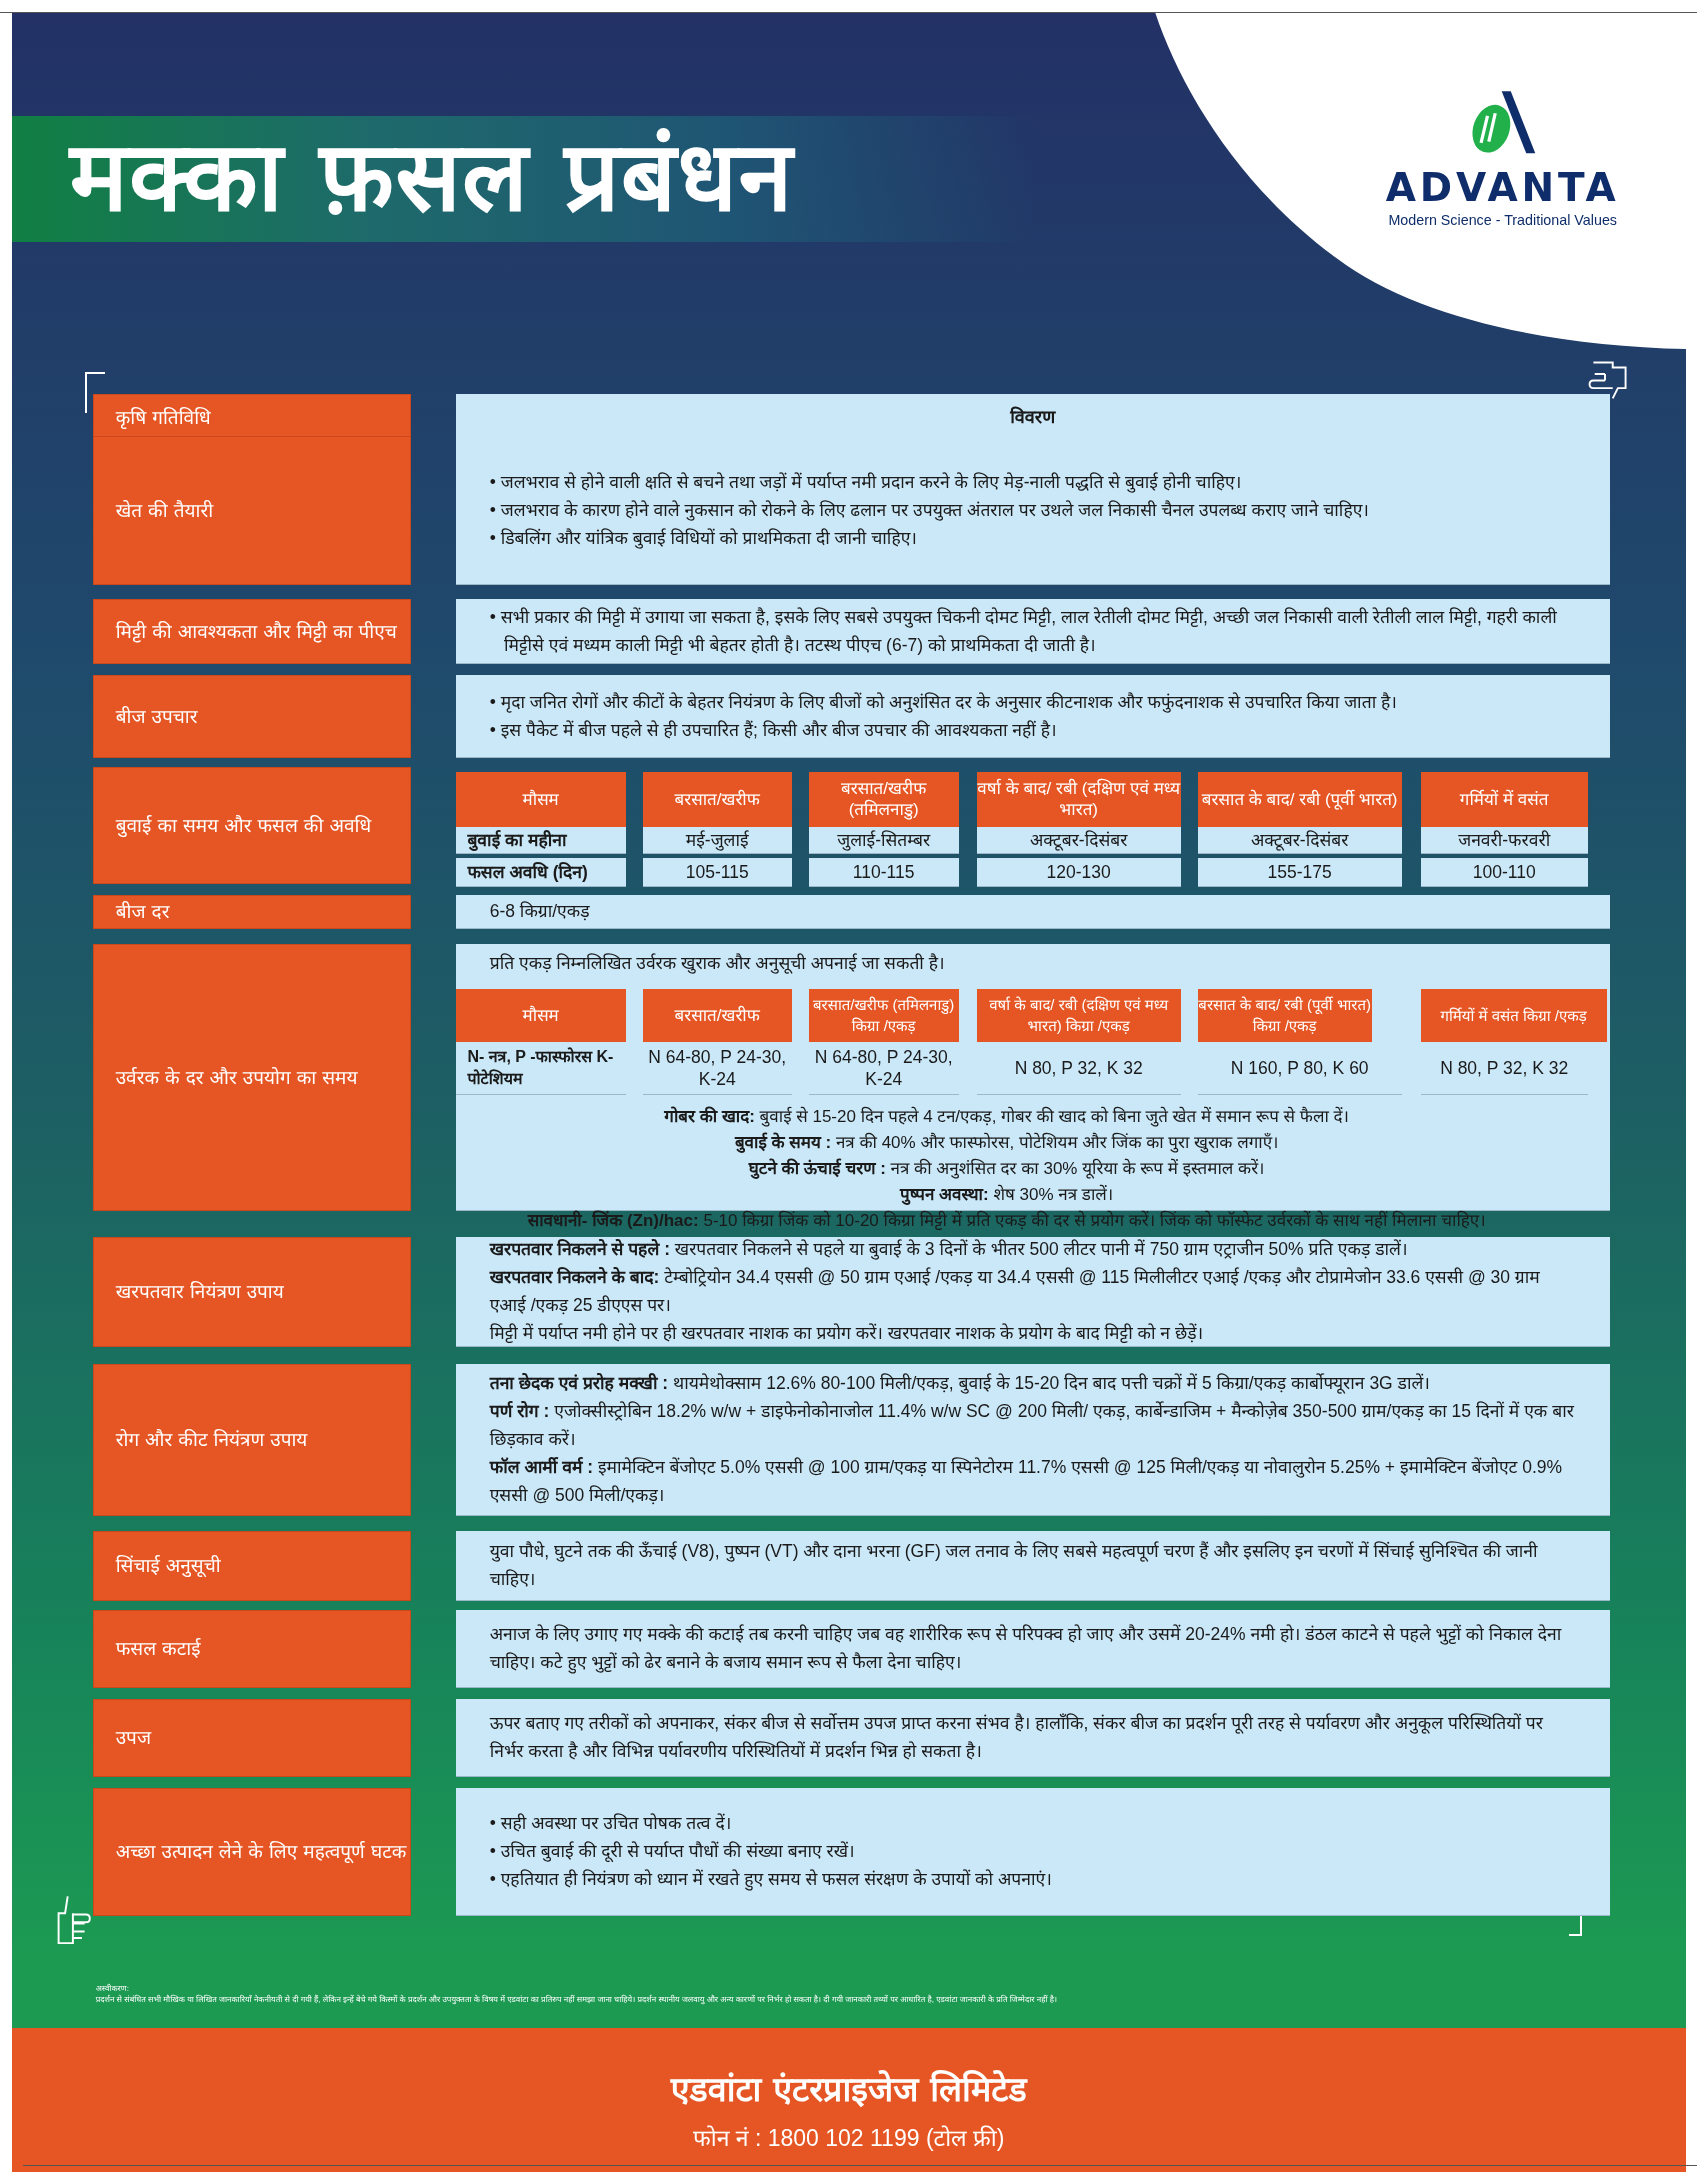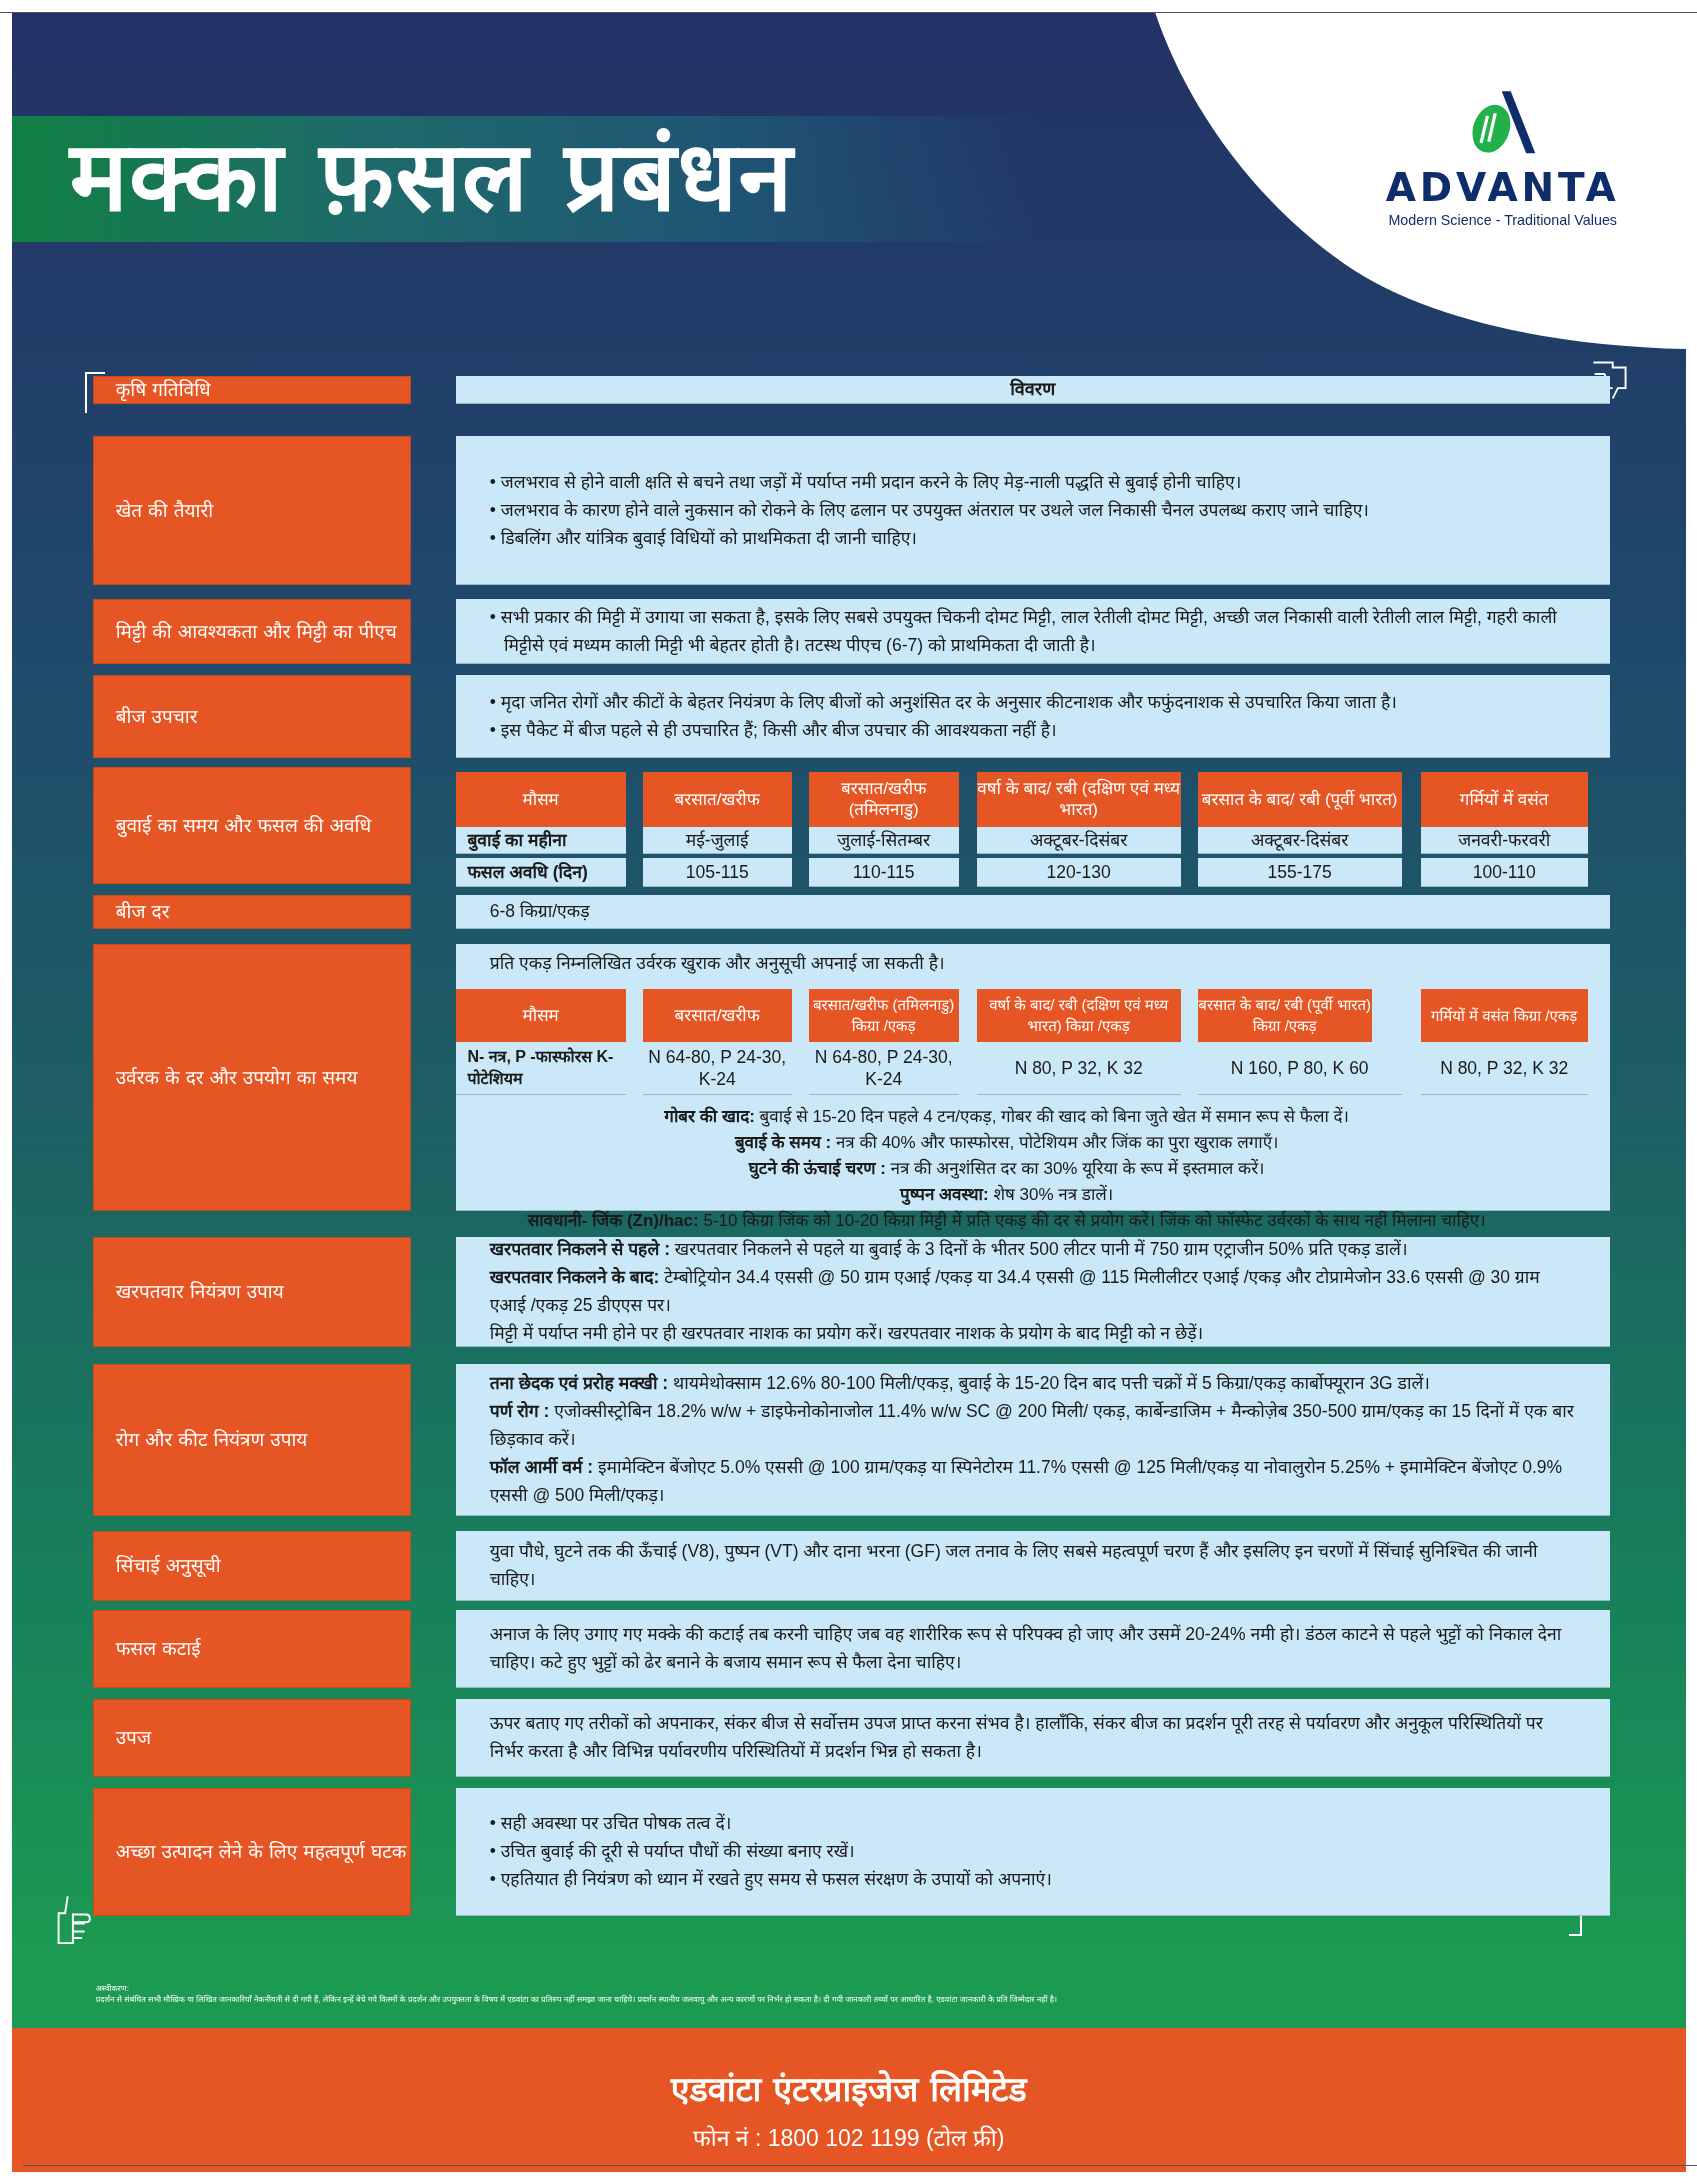--- a/index.html
+++ b/index.html
@@ -114,21 +114,21 @@
 
   <div class="bracket" style="left:73px; top:360px; width:18px; height:39px; border-width:2.6px 0 0 2.6px;"></div>
   <svg class="hand-icon" style="left:1575px; top:344px;" width="45" height="45" viewBox="0 0 70 70">
     <path d="M10,10 L40,10 L40,18 L60,18 L60,50 L48,50 L40,66 M40,50 L10,50 Q4,50 4,44 Q4,38 10,38 L28,38 M28,38 L28,28 M28,28 L12,28" stroke="#fff" stroke-width="3" fill="none"></path>
   </svg>
   <svg class="hand-icon" style="left:44px; top:1883px;" width="39" height="52" viewBox="0 0 60 80">
     <path d="M18,2 L14,28 L4,28 L4,74 L26,74 L26,28 M26,30 L46,30 Q52,30 52,36 Q52,42 46,42 L26,42 M26,44 L44,44 M26,56 L44,56 M26,66 L40,66" stroke="#fff" stroke-width="3" fill="none"></path>
   </svg>
   <div class="bracket" style="left:1557px; top:1877px; width:11.7px; height:45px; border-width:0 2.6px 2.6px 0;"></div>
 
-  <div class="row" style="top:364px; height:28px;">
+  <div class="row" style="top:382px; height:48px;">
     <div class="label">कृषि गतिविधि</div>
     <div class="content head">विवरण</div>
   </div>
 
   <div class="row" style="top:424px; height:149px;">
     <div class="label">खेत की तैयारी</div>
     <div class="content">
       <p class="bullet">जलभराव से होने वाली क्षति से बचने तथा जड़ों में पर्याप्त नमी प्रदान करने के लिए मेड़-नाली पद्धति से बुवाई होनी चाहिए।</p>
       <p class="bullet">जलभराव के कारण होने वाले नुकसान को रोकने के लिए ढलान पर उपयुक्त अंतराल पर उथले जल निकासी चैनल उपलब्ध कराए जाने चाहिए।</p>
       <p class="bullet">डिबलिंग और यांत्रिक बुवाई विधियों को प्राथमिकता दी जानी चाहिए।</p>
@@ -188,21 +188,21 @@
     <div class="content" style="justify-content:flex-start; padding-top:5.2px;">
       <p class="para">प्रति एकड़ निम्नलिखित उर्वरक खुराक और अनुसूची अपनाई जा सकती है।</p>
     </div>
   </div>
   <div class="tbl" style="top:977px; left:444px; height:110px;">
     <div class="tcell th" style="left:0; top:0; width:170px; height:53px;">मौसम</div>
     <div class="tcell th" style="left:187px; top:0; width:149px; height:53px;">बरसात/खरीफ</div>
     <div class="tcell th" style="left:353px; top:0; width:150px; height:53px; font-size:15px;">बरसात/खरीफ (तमिलनाडु) किग्रा /एकड़</div>
     <div class="tcell th" style="left:521px; top:0; width:204px; height:53px; font-size:15px;">वर्षा के बाद/ रबी (दक्षिण एवं मध्य भारत) किग्रा /एकड़</div>
     <div class="tcell th" style="left:742px; top:0; width:174px; height:53px; font-size:15px;">बरसात के बाद/ रबी (पूर्वी भारत) किग्रा /एकड़</div>
-    <div class="tcell th" style="left:965px; top:0; width:167px; height:53px; font-size:15px;">गर्मियों में वसंत किग्रा /एकड़</div>
+    <div class="tcell th" style="left:965px; top:0; width:186px; height:53px; font-size:15px;">गर्मियों में वसंत किग्रा /एकड़</div>
 
     <div class="tcell td lbl" style="left:0; top:53px; width:170px; height:53px; font-size:16px;">N- नत्र, P -फास्फोरस K- पोटेशियम</div>
     <div class="tcell td" style="left:187px; top:53px; width:149px; height:53px;">N 64-80, P 24-30, K-24</div>
     <div class="tcell td" style="left:353px; top:53px; width:150px; height:53px;">N 64-80, P 24-30, K-24</div>
     <div class="tcell td" style="left:521px; top:53px; width:204px; height:53px;">N 80, P 32, K 32</div>
     <div class="tcell td" style="left:742px; top:53px; width:204px; height:53px;">N 160, P 80, K 60</div>
     <div class="tcell td" style="left:965px; top:53px; width:167px; height:53px;">N 80, P 32, K 32</div>
   </div>
   <div style="position:absolute; left:444px; top:1092px; width:1102px; font-family:'Liberation Sans',sans-serif; font-size:17px; line-height:26px; color:#1a1a1a;text-align:center;">
     <p class="para"><b>गोबर की खाद:</b><span> बुवाई से 15-20 दिन पहले 4 टन/एकड़, गोबर की खाद को बिना जुते खेत में समान रूप से फैला दें।</span></p>

